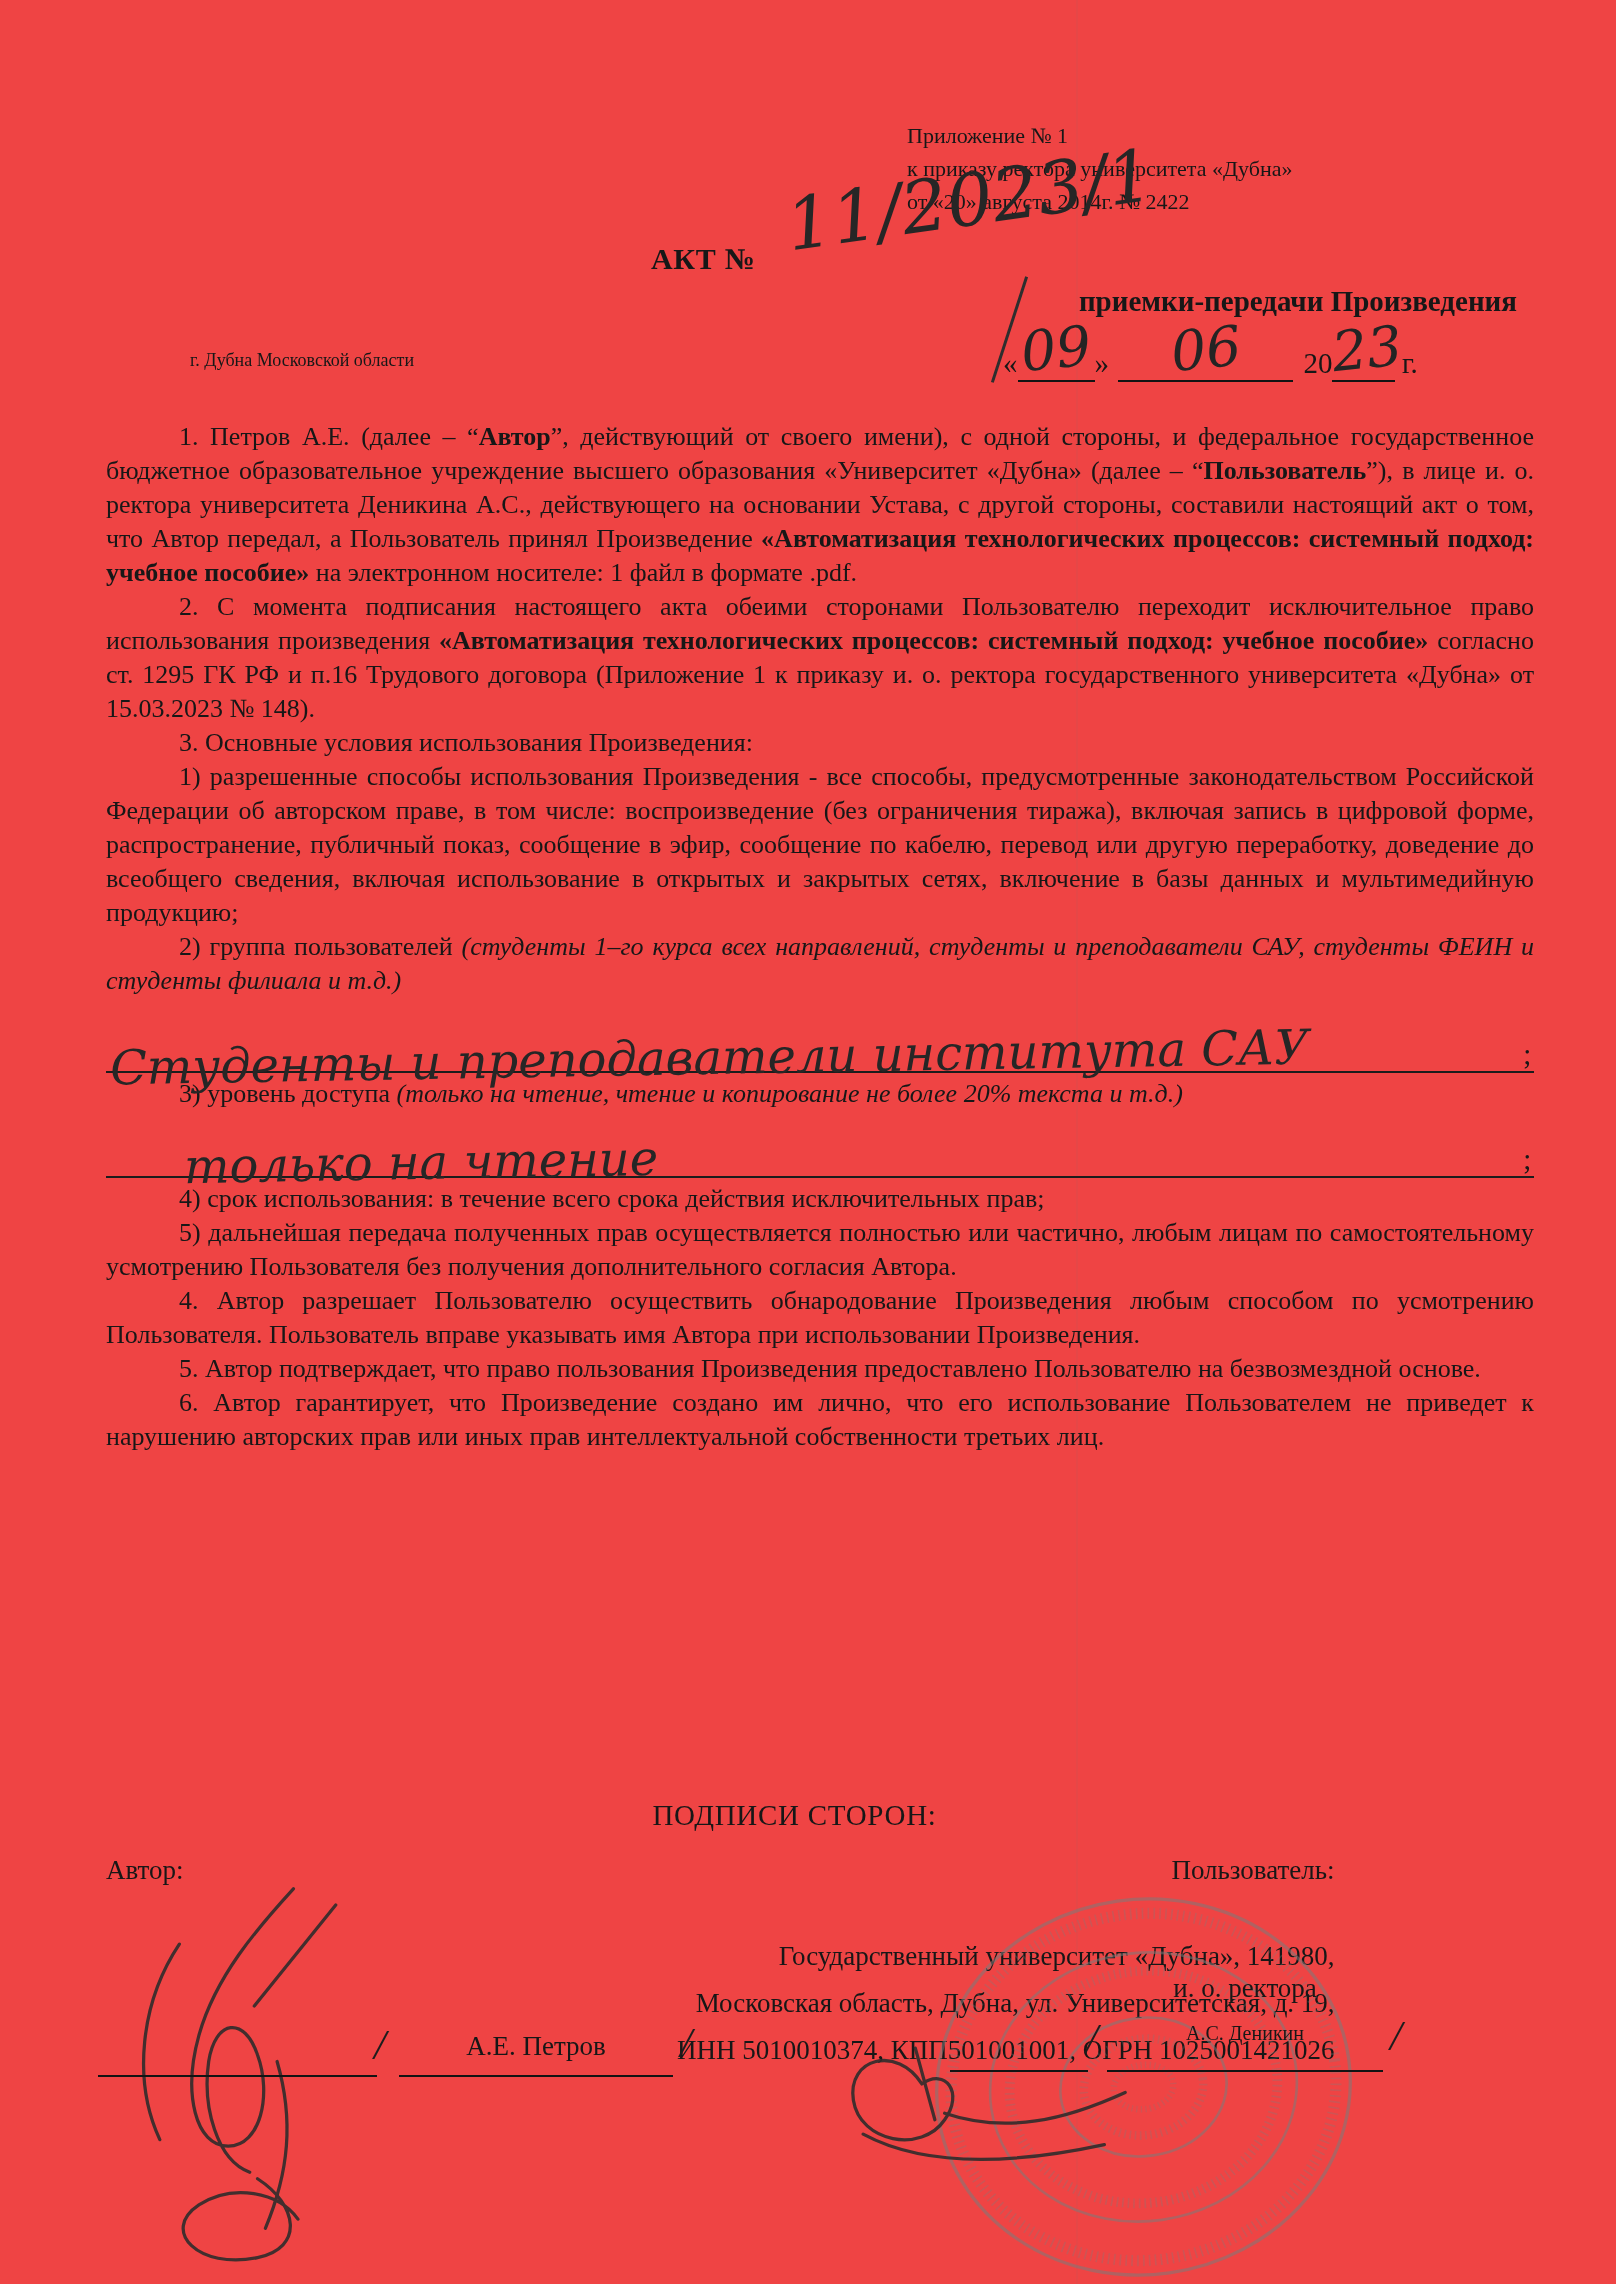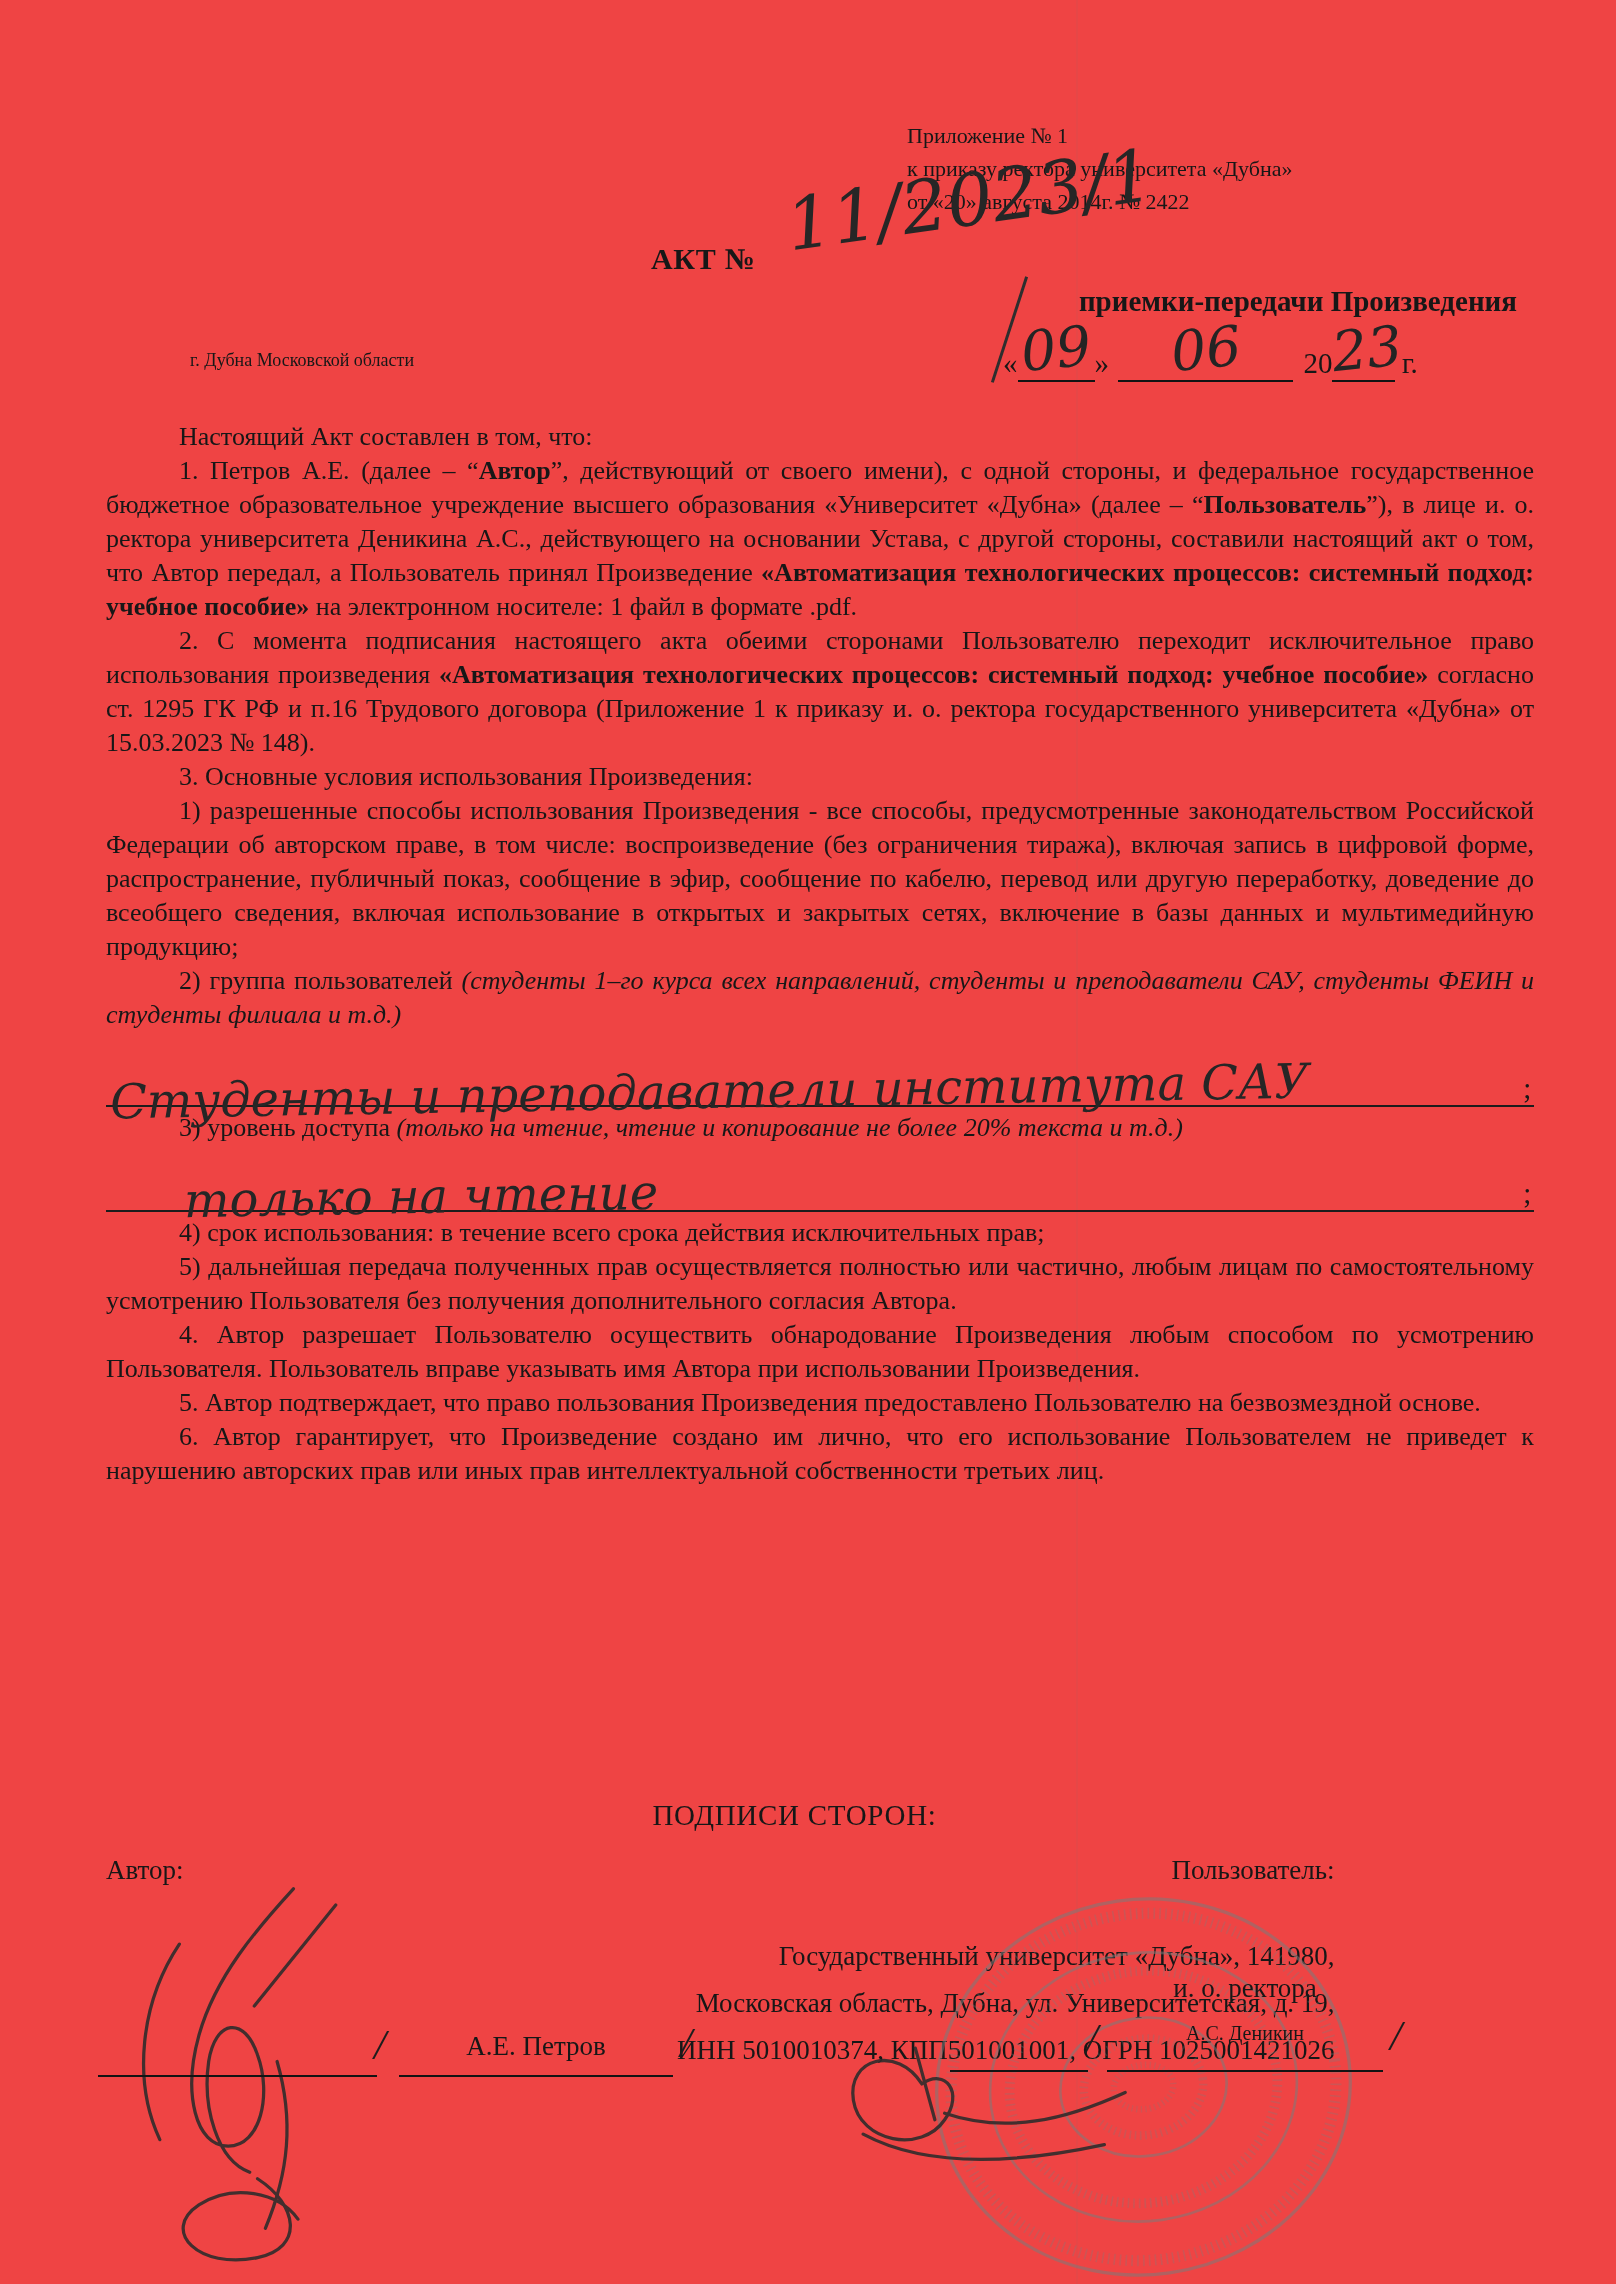--- a/index.html
+++ b/index.html
@@ -80,21 +80,20 @@
   <div class="act-no hand">11/2023/1</div>
   <div class="act-no-tail"></div>
   <div class="act-subtitle">приемки-передачи Произведения</div>
 
   <div class="place">г. Дубна Московской области</div>
   <div class="date">
     <span>«</span><span class="df d1"><span class="hand-dt">09</span></span><span>»</span><span class="df d2"><span class="hand-dt">06</span></span><span>20</span><span class="df d3"><span class="hand-dt">23</span></span><span>г.</span>
   </div>
 
   <div class="body-text">
-    <p>Настоящий Акт составлен в том, что:</p>
     <p><span>1. Петров А.Е. (далее – “</span><b>Автор</b><span>”, действующий от своего имени), с одной стороны, и федеральное государственное бюджетное образовательное учреждение высшего образования «Университет «Дубна» (далее – “</span><b>Пользователь</b><span>”), в лице и. о. ректора университета Деникина А.С., действующего на основании Устава, с другой стороны, составили настоящий акт о том, что Автор передал, а Пользователь принял Произведение </span><b>«Автоматизация технологических процессов: системный подход: учебное пособие»</b><span> на электронном носителе: 1 файл в формате .pdf.</span></p>
     <p><span>2. С момента подписания настоящего акта обеими сторонами Пользователю переходит исключительное право использования произведения </span><b>«Автоматизация технологических процессов: системный подход: учебное пособие»</b><span> согласно ст. 1295 ГК РФ и п.16 Трудового договора (Приложение 1 к приказу и. о. ректора государственного университета «Дубна» от 15.03.2023 № 148).</span></p>
     <p>3. Основные условия использования Произведения:</p>
     <p>1) разрешенные способы использования Произведения - все способы, предусмотренные законодательством Российской Федерации об авторском праве, в том числе: воспроизведение (без ограничения тиража), включая запись в цифровой форме, распространение, публичный показ, сообщение в эфир, сообщение по кабелю, перевод или другую переработку, доведение до всеобщего сведения, включая использование в открытых и закрытых сетях, включение в базы данных и мультимедийную продукцию;</p>
     <p><span>2) группа пользователей </span><span class="it">(студенты 1–го курса всех направлений, студенты и преподаватели САУ, студенты ФЕИН и студенты филиала и т.д.)</span></p>
     <div class="answer">
       <span class="hand-line hand">Студенты и преподаватели института САУ</span>
       <span class="semi">;</span>
     </div>
     <p><span>3) уровень доступа </span><span class="it">(только на чтение, чтение и копирование не более 20% текста и т.д.)</span></p>

